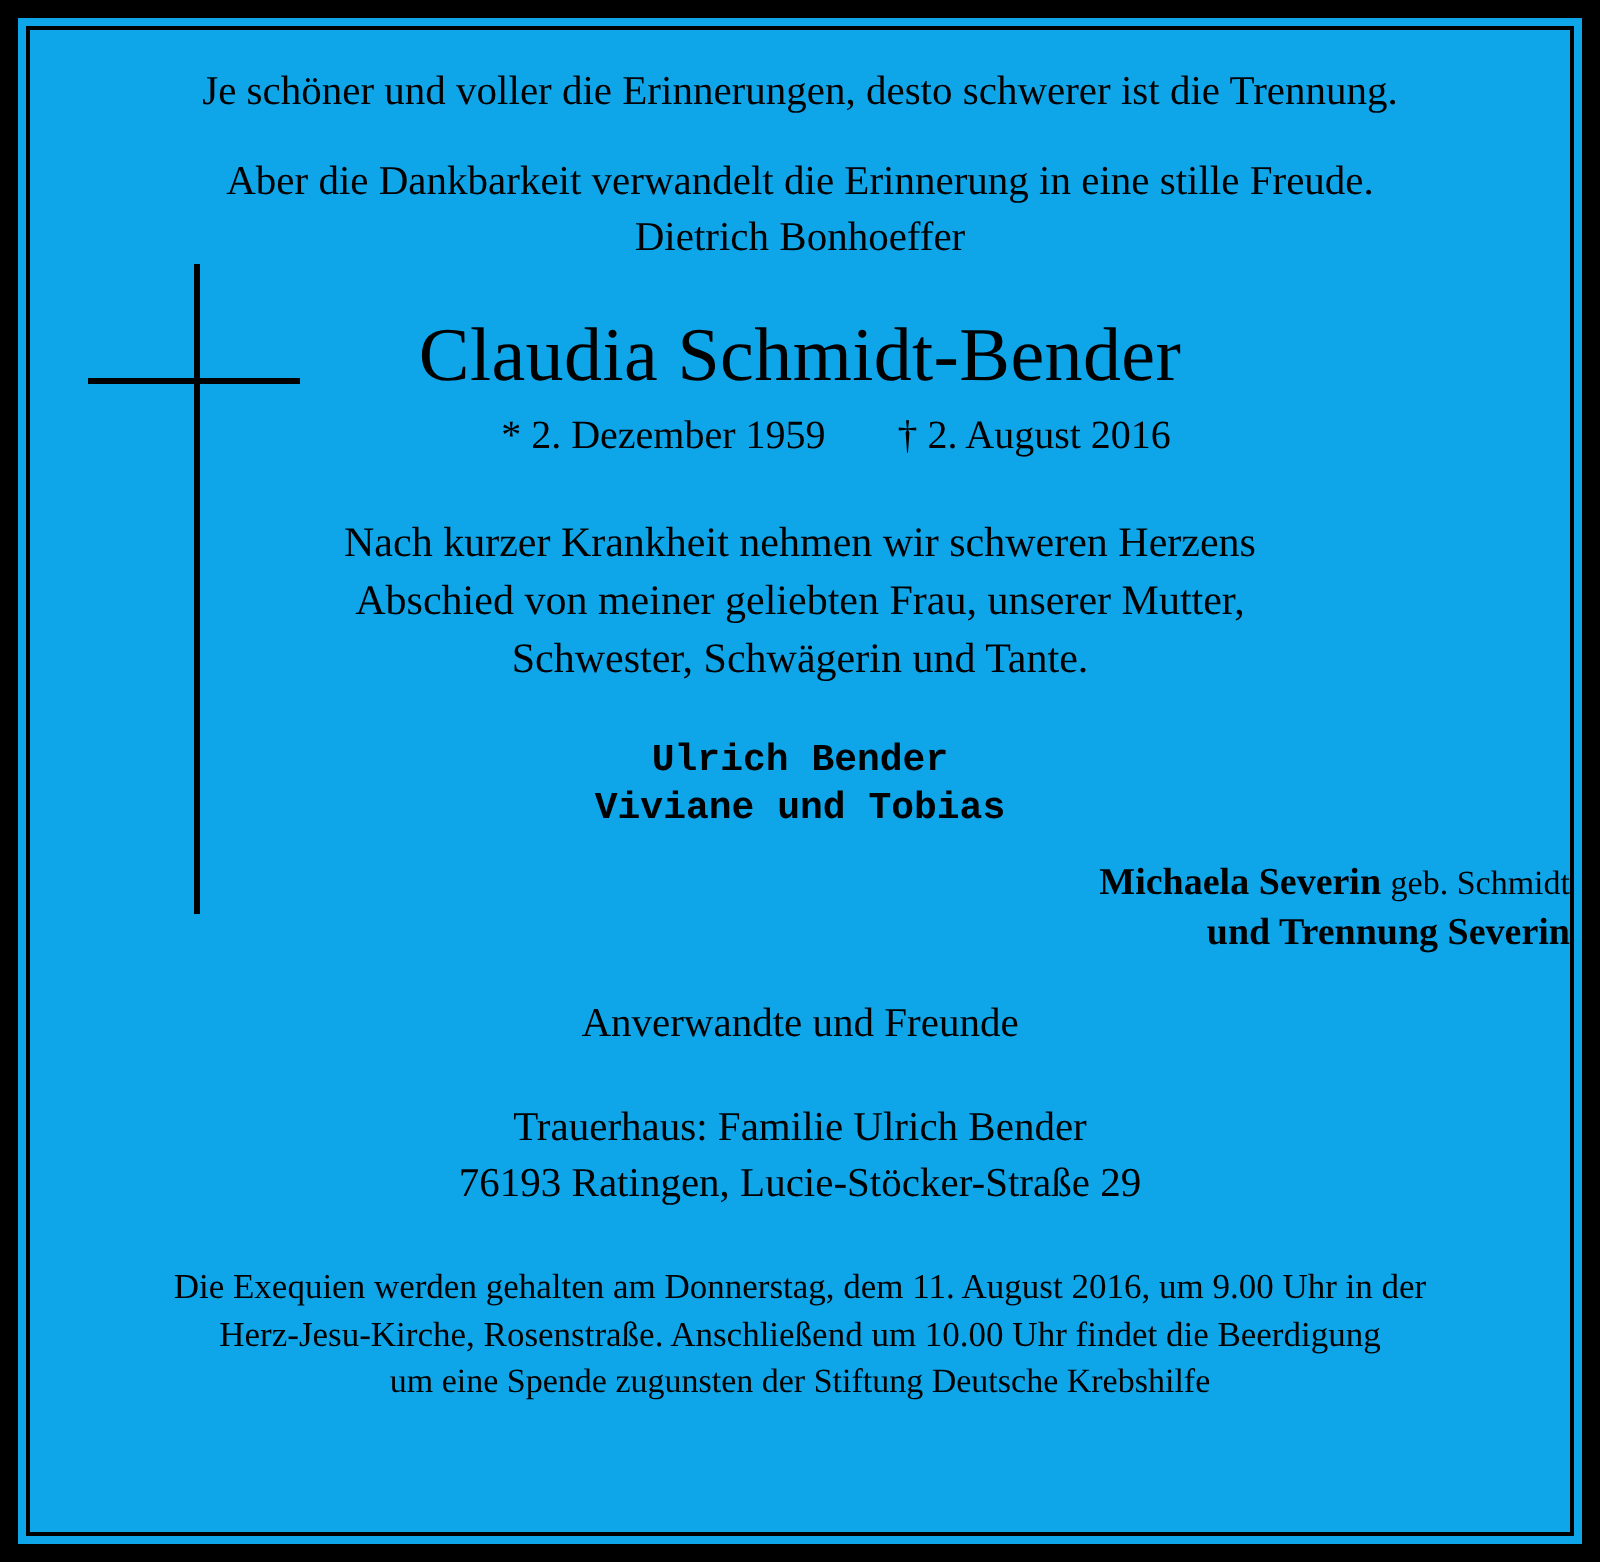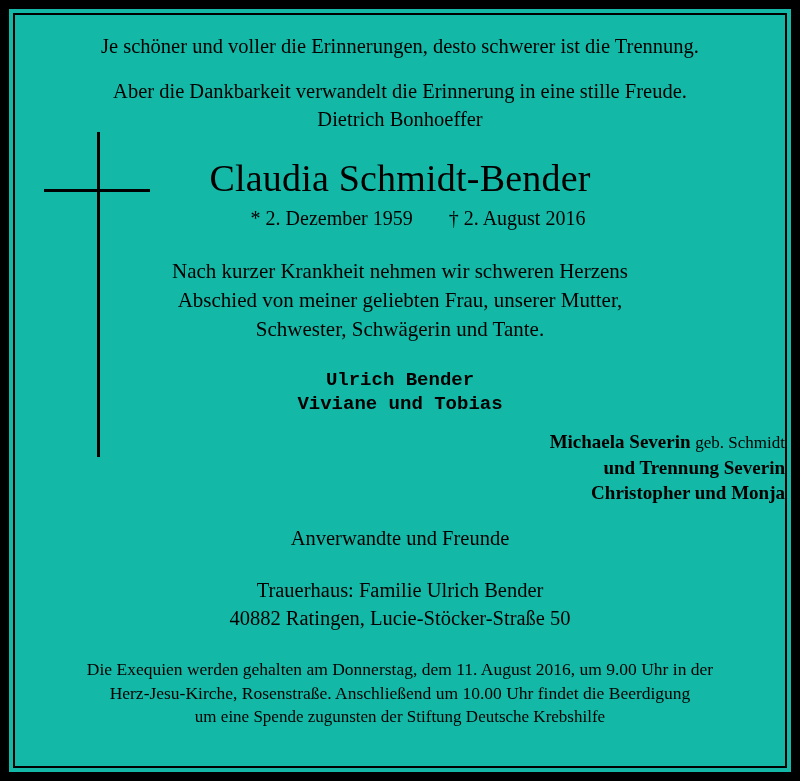--- a/index.html
+++ b/index.html
@@ -11,21 +11,21 @@
   body {
     font-family: "Liberation Serif", "DejaVu Serif", serif;
     color: #000000;
   }
 
   .notice {
     position: relative;
     width: 800px;
     height: 781px;
     box-sizing: border-box;
-    background: #14b8a6;
+    background: #0ea5e9;
     overflow: hidden;
   }
 
   
   .frame-outer {
     position: absolute;
     left: 0;
     top: 0;
     width: 800px;
     height: 781px;
@@ -209,26 +209,25 @@
       <p class="message" style="padding-top:0">Schwester, Schwägerin und Tante.</p>
 
       <p class="mourners-primary">Ulrich Bender</p>
       <p class="mourners-primary" style="padding-top:0">Viviane und Tobias</p>
 
       <p class="mourners-secondary">
         <span>Michaela Severin</span>
         <span class="nee">geb. Schmidt</span>
       </p>
       <p class="mourners-secondary" style="padding-top:0">und Trennung Severin</p>
-      <p class="mourners-secondary" style="padding-top:0">Christopher und Monja</p>
 
       <p class="relatives">Anverwandte und Freunde</p>
 
       <p class="mourning-house">Trauerhaus: Familie Ulrich Bender</p>
-      <p class="mourning-house" style="padding-top:0">40882 Ratingen, Lucie-Stöcker-Straße 50</p>
+      <p class="mourning-house" style="padding-top:0">76193 Ratingen, Lucie-Stöcker-Straße 29</p>
 
       <p class="service-info">Die Exequien werden gehalten am Donnerstag, dem 11. August 2016, um 9.00 Uhr in der</p>
       <p class="service-info" style="padding-top:0">Herz-Jesu-Kirche, Rosenstraße. Anschließend um 10.00 Uhr findet die Beerdigung</p>
 
       <p class="donation-info" style="padding-top:0">um eine Spende zugunsten der Stiftung Deutsche Krebshilfe</p>
 
     </div>
   </div>
 </div>
 

